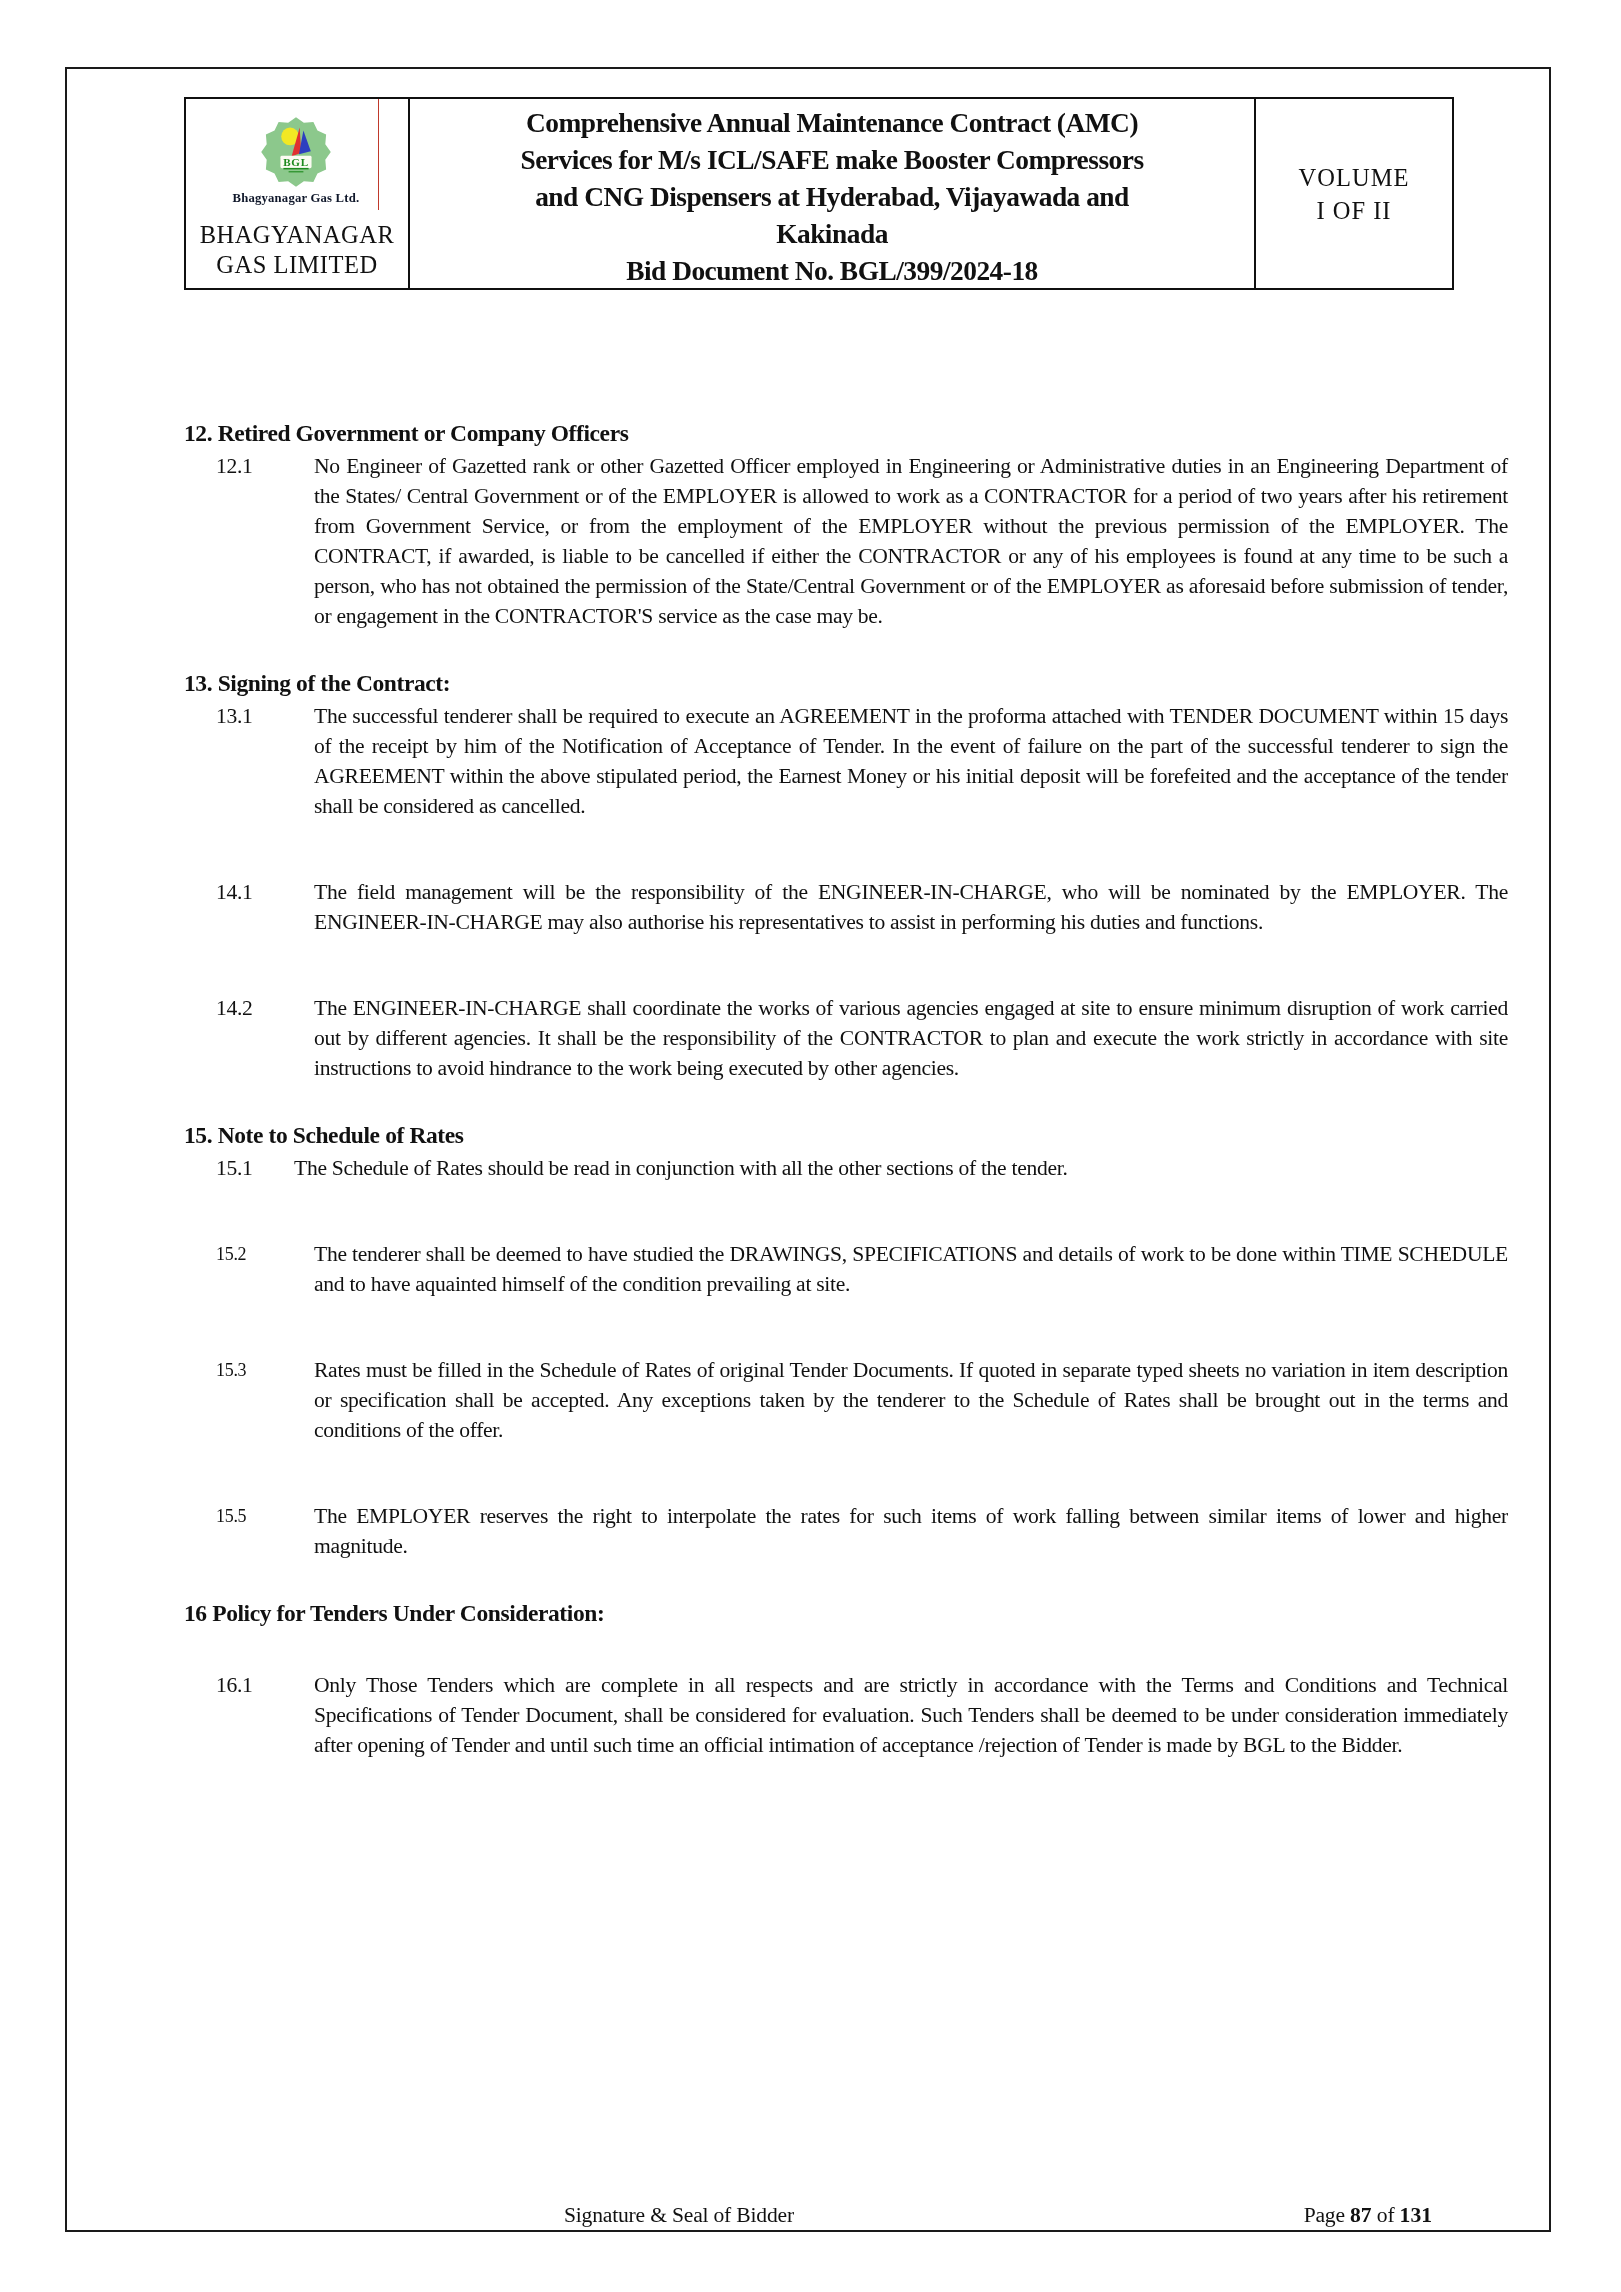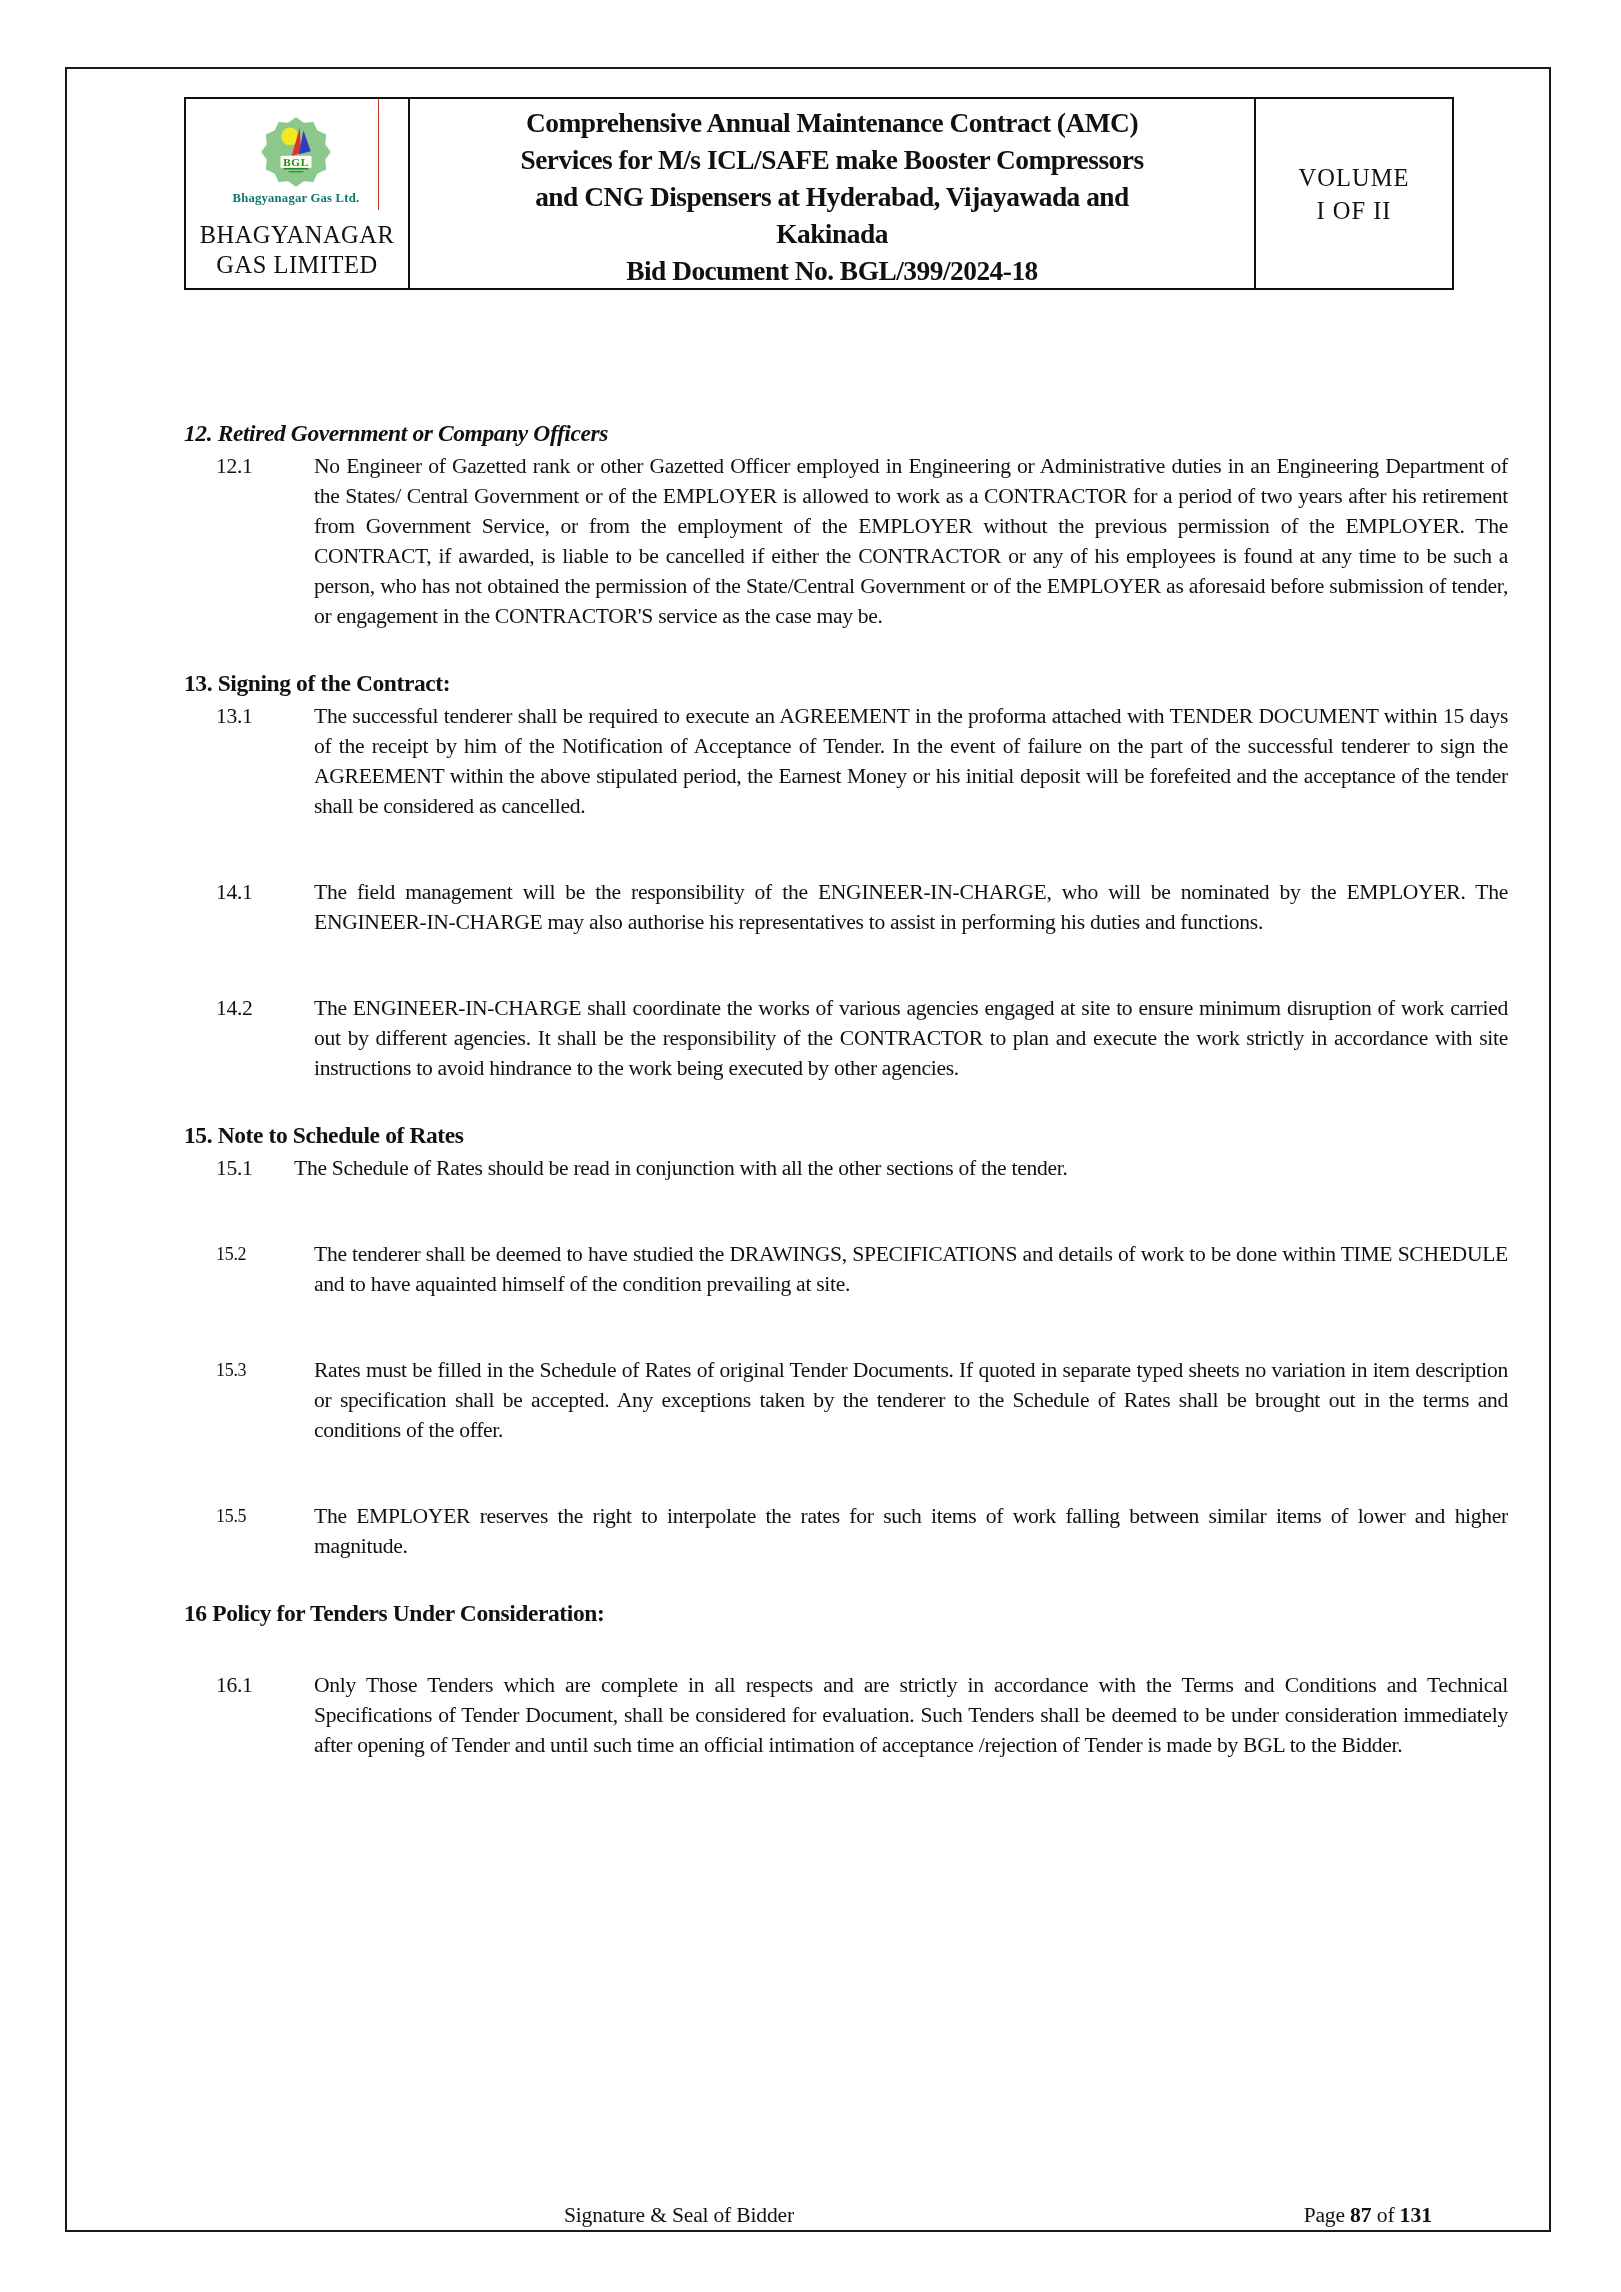--- a/index.html
+++ b/index.html
@@ -19,32 +19,32 @@
   }
   .cell { box-sizing:border-box; }
   .logo-cell  { width:224px; border-right:2px solid #101010; }
   .title-cell { flex:1; border-right:2.9px solid #101010; text-align:center; padding-top:5.9px; }
   .volume-cell{ width:196px; display:flex; flex-direction:column; align-items:center; justify-content:center; }
   .logo-imgbox {
     width:165px; margin-left:27.4px; padding-top:16px; padding-bottom:3.9px;
     border-right:1px solid #c0392b; text-align:center;
   }
   .badge { display:block; margin:0 auto; }
-  .logo-subtitle { font-size:12.7px; font-weight:bold; color:#0f766e; margin-top:2px; letter-spacing:0.2px; }
+  .logo-subtitle { font-size:12.7px; font-weight:bold; color:#0f172a; margin-top:2px; letter-spacing:0.2px; }
   .company-name { text-align:center; font-size:24.5px; line-height:30px; margin-top:9.8px; letter-spacing:0.5px; }
   .title-line { font-weight:bold; font-size:27.4px; line-height:37px; letter-spacing:-0.5px; }
   .bid-line   { font-weight:bold; font-size:27.4px; line-height:37px; letter-spacing:-0.5px; }
   .volume-line { font-size:24.5px; line-height:33px; letter-spacing:1px; }
   
   .clauses { position:absolute; left:117px; top:349px; width:1324px; }
   .section-heading {
     font-weight:bold; font-size:23.5px; line-height:31px; letter-spacing:-0.4px;
     margin-top:37px; margin-bottom:2px;
   }
-  .section-heading:first-child { margin-top:0;font-style:italic; }
+  .section-heading:first-child { margin-top:0; }
   .clause-row { display:flex; padding-left:32px; }
   .clause-row + .clause-row { margin-top:56px; }
   .clause-row.gap-before { margin-top:41px; }
   .clause-num {
     width:98px; flex:0 0 auto; font-size:21.6px; line-height:30px; letter-spacing:-0.3px;
   }
   .clause-num.sans { font-family:Liberation Serif, serif; font-size:18px; }
   .clause-num.narrow { width:78px; }
   .clause-text {
     flex:1; font-size:21.6px; line-height:30px; text-align:justify; letter-spacing:-0.3px;

